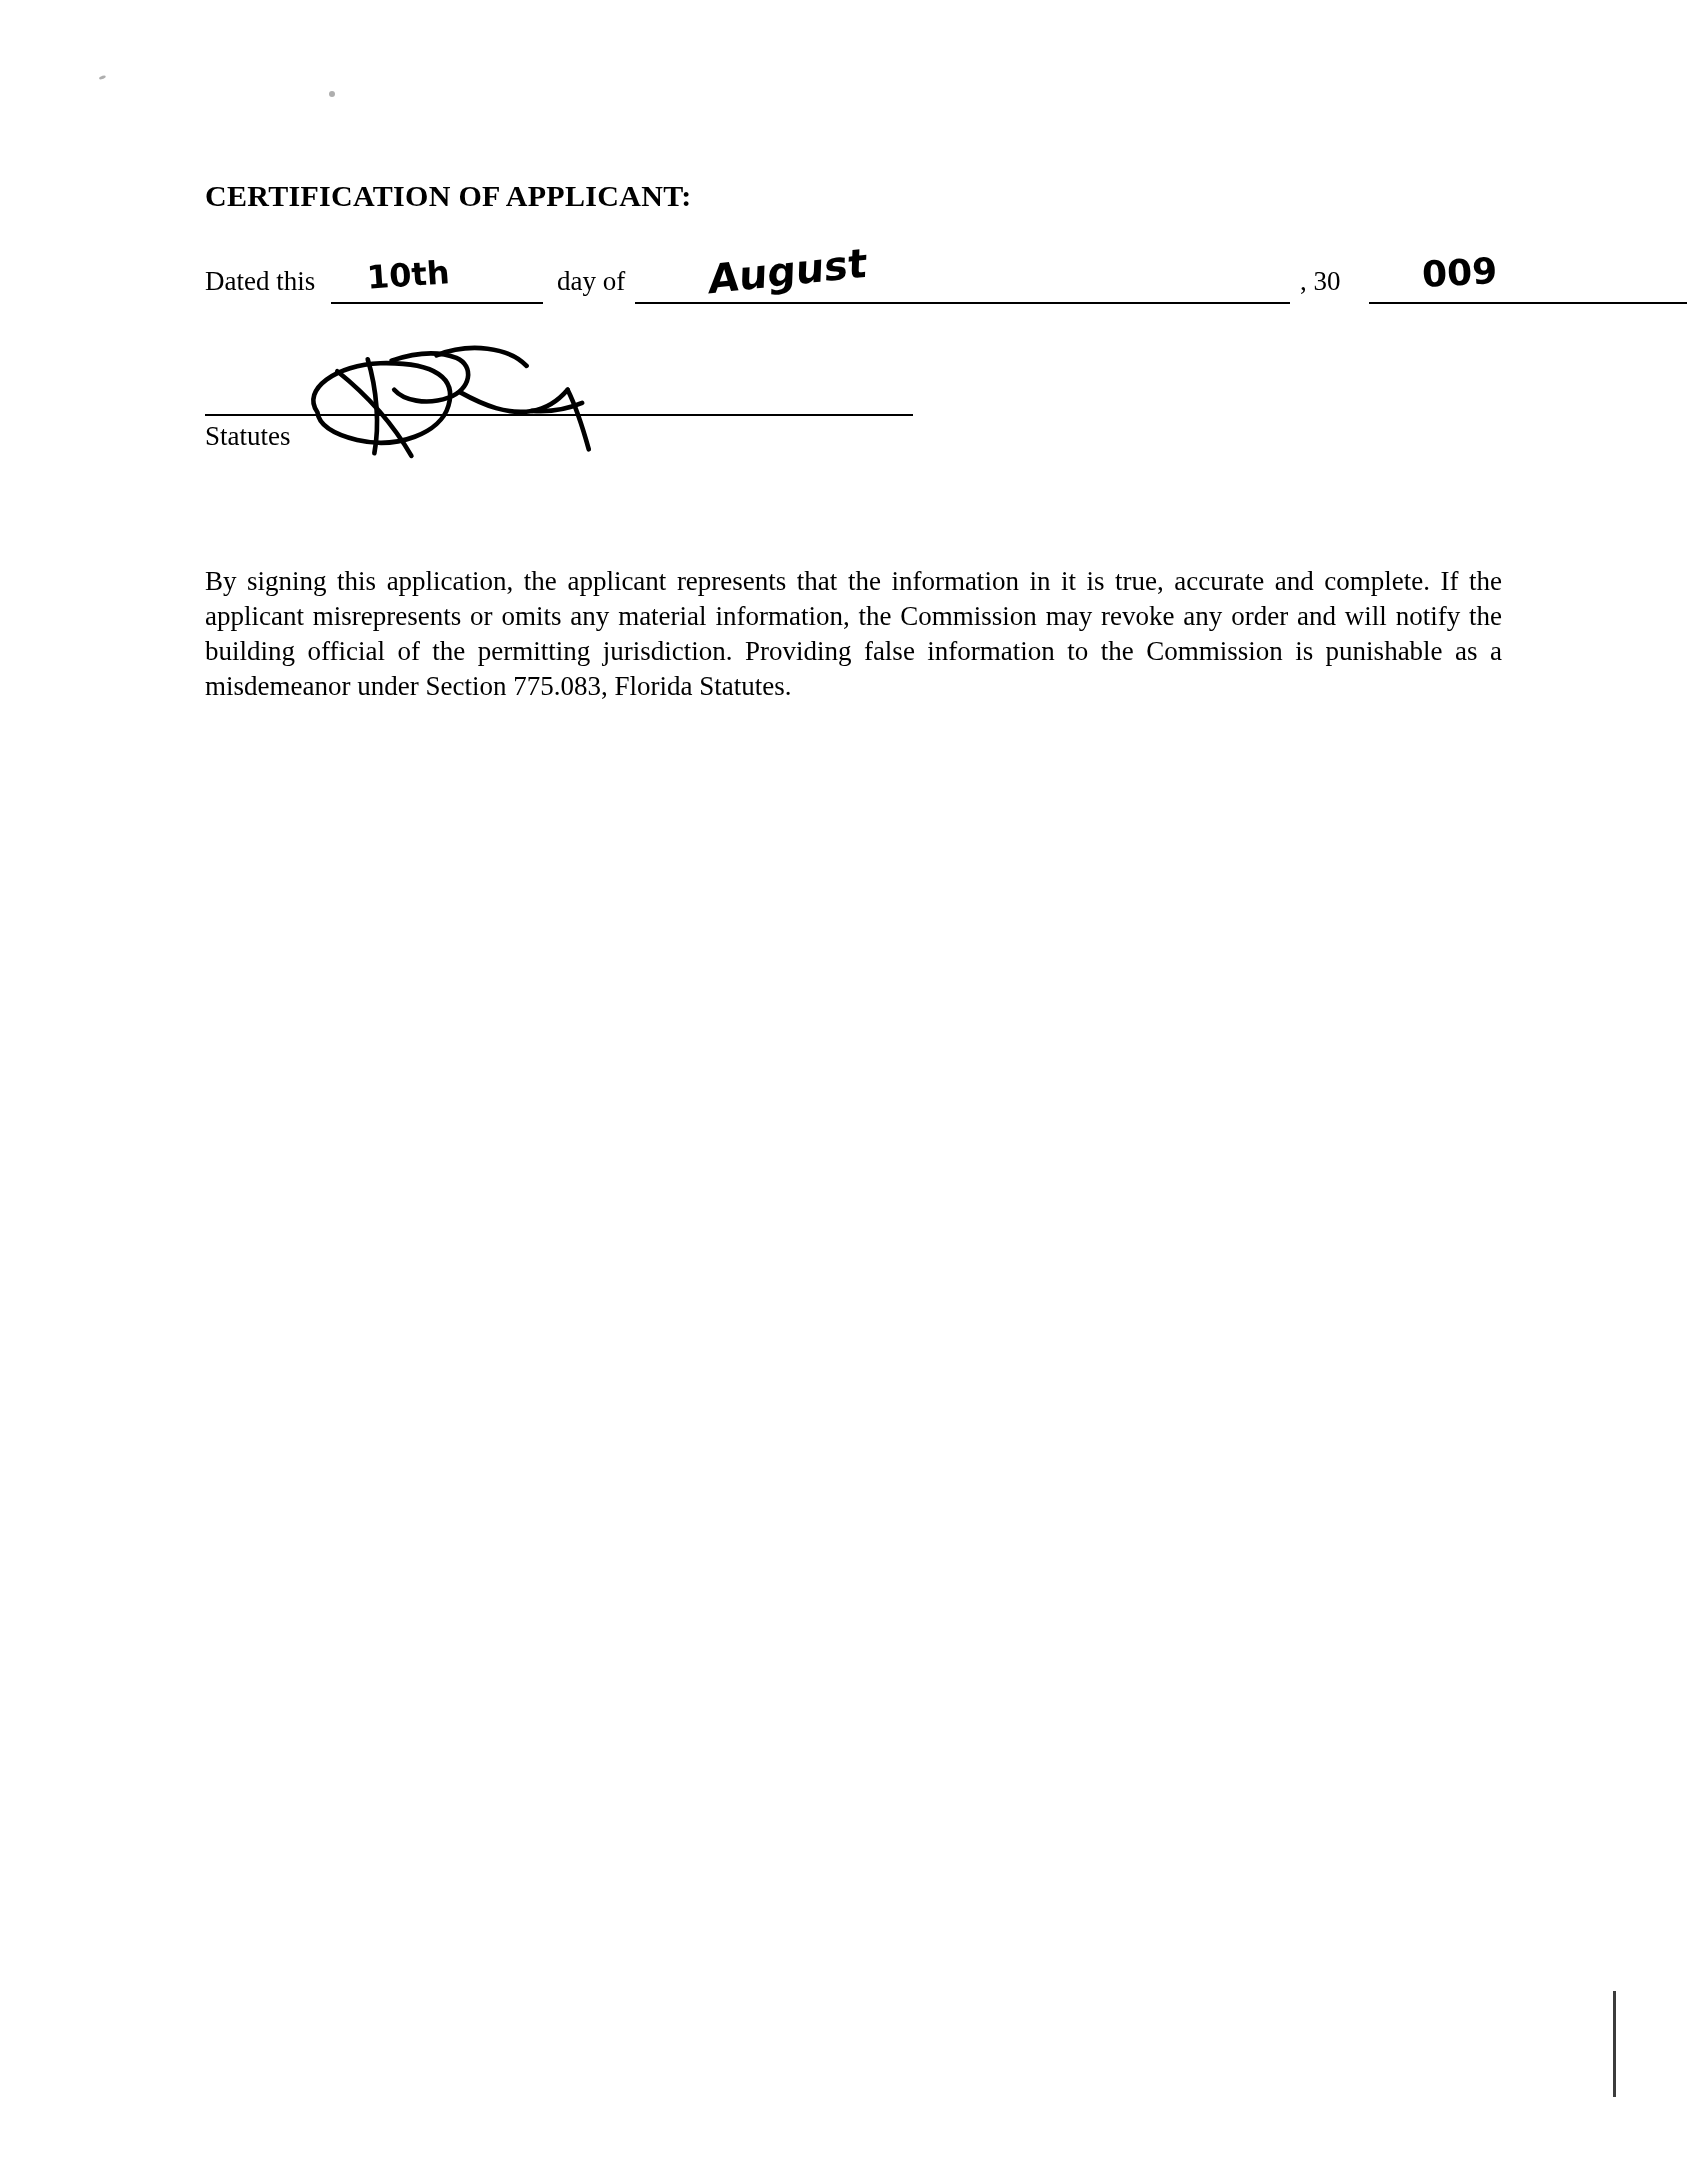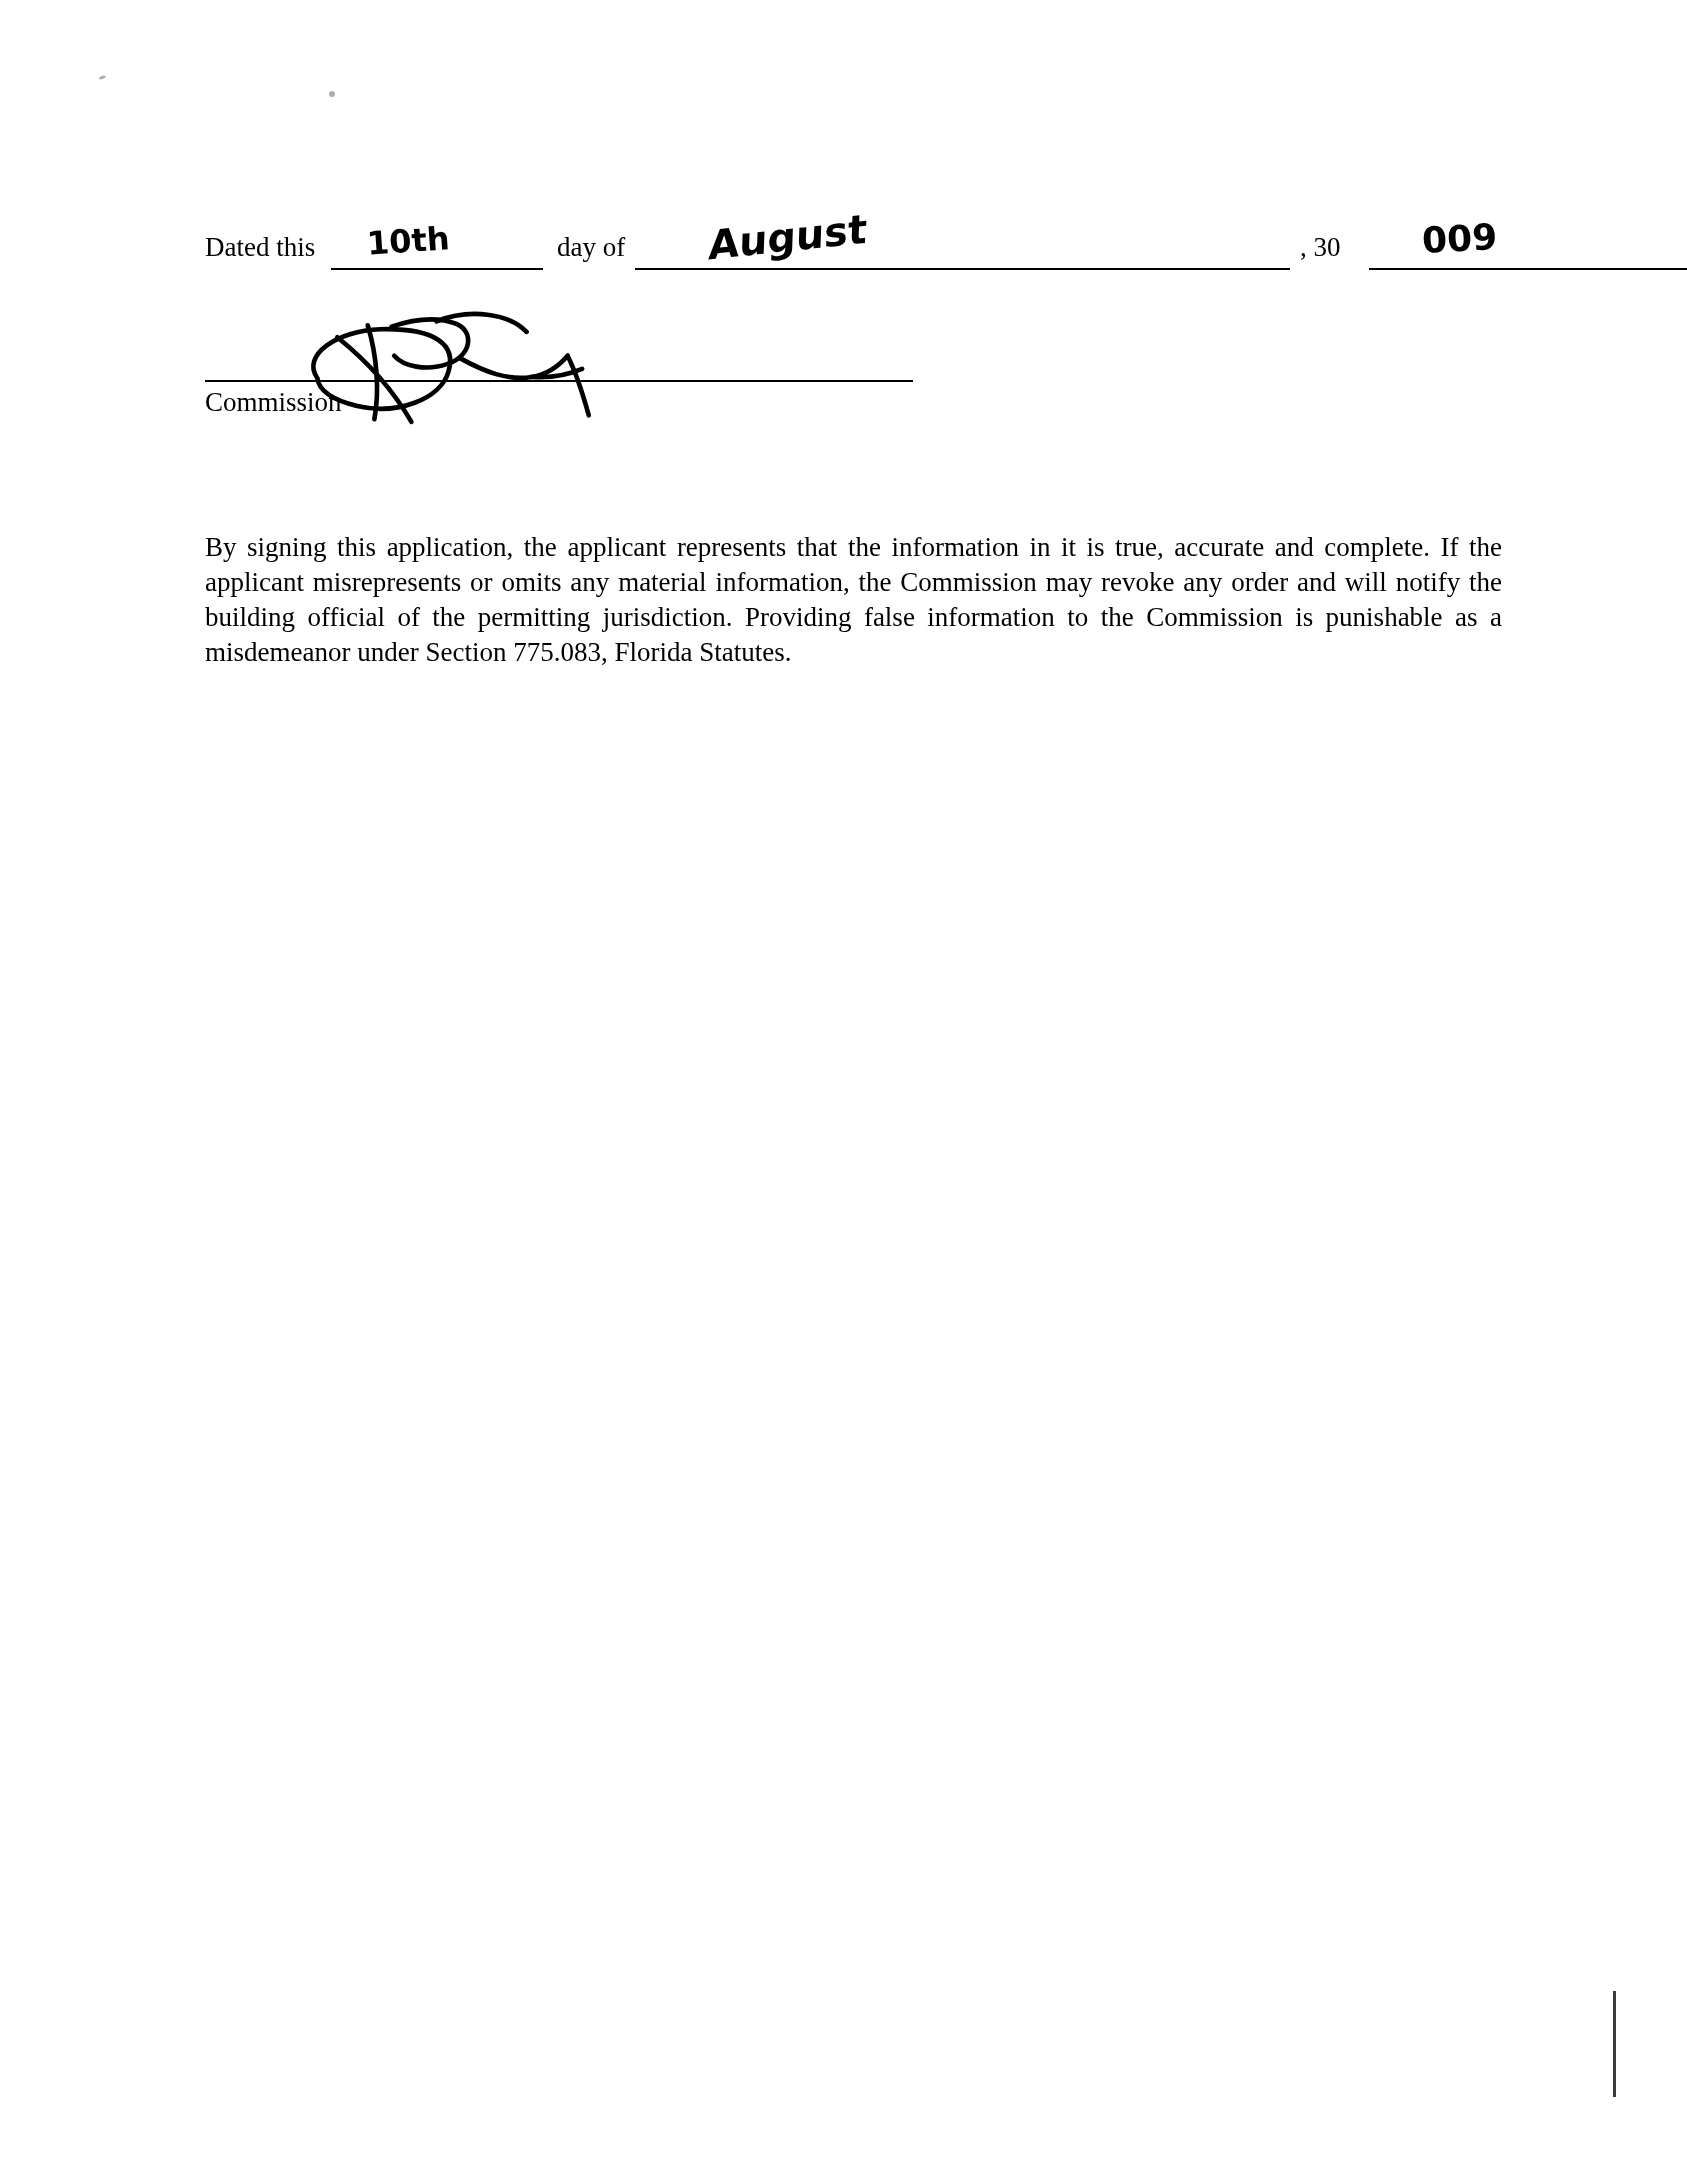--- a/index.html
+++ b/index.html
@@ -157,39 +157,40 @@
 <body>
 
 <div class="page">
 
   <span class="speck s1"></span>
   <span class="speck s2"></span>
   <span class="edge-line"></span>
 
   <div class="content">
 
+    <h1 class="section-title">CERTIFICATION OF APPLICANT:</h1>
 
 
     <div class="dated-row">
       <span class="lbl dated-label">Dated this</span>
       <span class="rule day-rule"></span>
       <span class="hand day">10th</span>
 
       <span class="lbl day-of-label">day of</span>
       <span class="rule month-rule"></span>
       <span class="hand month">August</span>
 
       <span class="lbl year-label">, 30</span>
       <span class="rule year-rule"></span>
       <span class="hand year">009</span>
     </div>
 
     <div class="sig-block">
       <span class="sig-rule"></span>
-      <span class="sig-label">Commission</span>
+      <span class="sig-label">Statutes</span>
       <svg class="sig-ink" viewBox="0 0 760 220">
         <g fill="none" stroke="#000" stroke-width="7" stroke-linecap="round" stroke-linejoin="round">
           <path d="M120 130 C 95 95, 150 58, 215 56 C 300 54, 330 80, 318 120 C 306 162, 240 186, 180 172 C 140 162, 122 148, 120 130 Z"></path>
           <path d="M150 68 C 190 100, 230 140, 262 196"></path>
           <path d="M196 50 C 210 96, 214 150, 206 192"></path>
           <path d="M232 52 C 262 42, 300 36, 330 48 C 358 60, 352 96, 318 108 C 284 120, 250 112, 236 96"></path>
           <path d="M300 44 C 350 24, 410 32, 436 60"></path>
           <path d="M336 100 C 372 120, 408 134, 444 128 C 470 124, 486 110, 498 96"></path>
           <path d="M498 96 C 510 120, 520 150, 530 186"></path>
           <path d="M444 128 C 470 130, 496 126, 520 116"></path>

